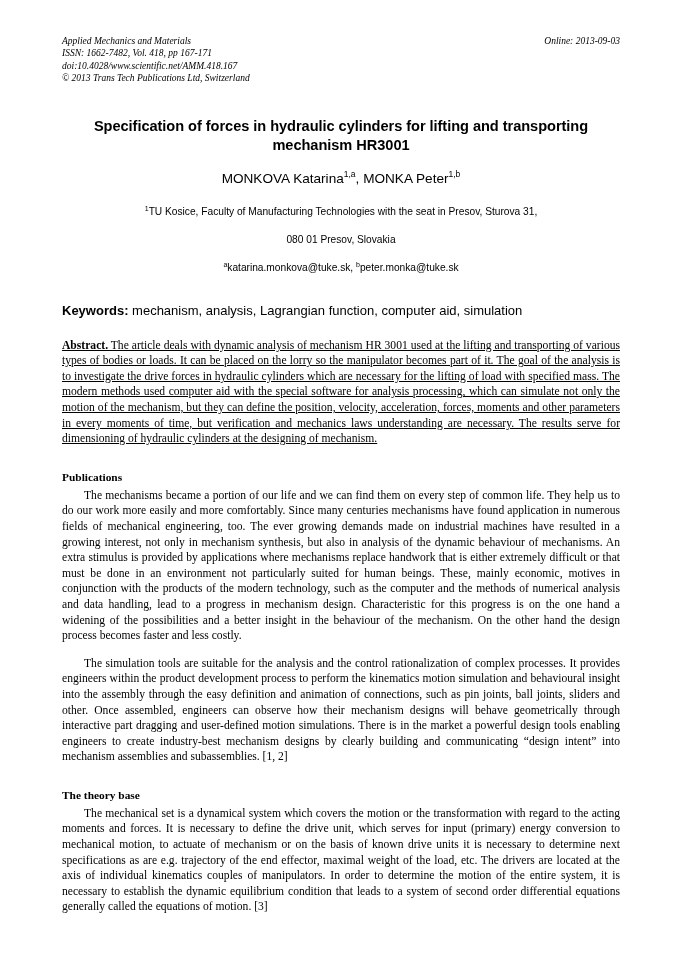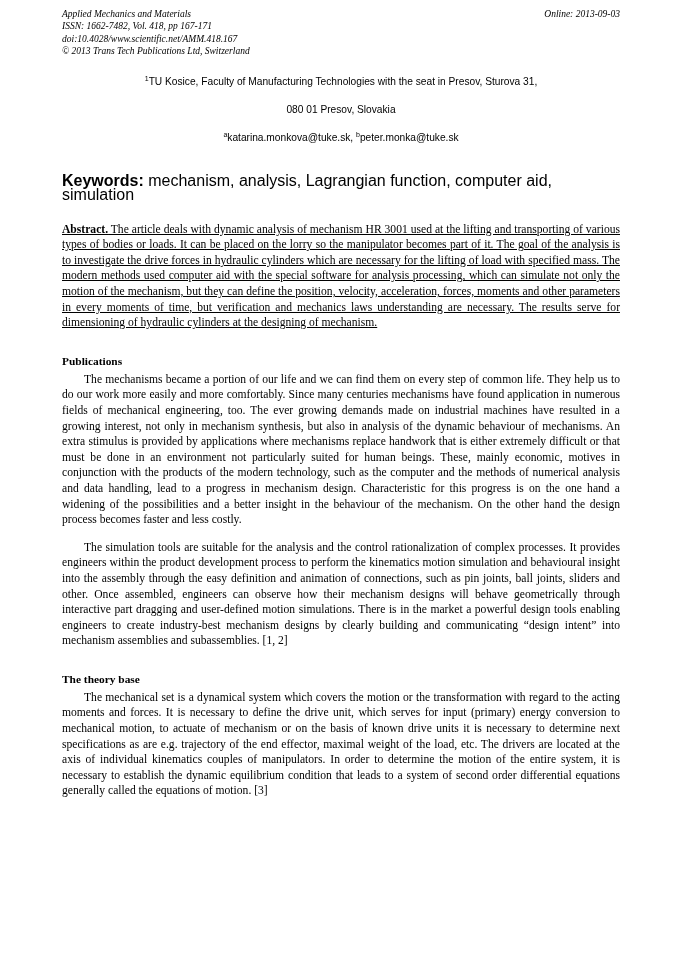--- a/index.html
+++ b/index.html
@@ -13,21 +13,21 @@
     font-family: "Liberation Serif", "DejaVu Serif", serif;
     color: #000000;
     overflow: hidden;
   }
   .page {
     position: relative;
     width: 678px;
     height: 959px;
     background: #ffffff;
     box-sizing: border-box;
-    padding: 8px 58px 0 62px;
+    padding: 35px 58px 0 62px;
   }
 
   
   .journal-header {
     display: flex;
     justify-content: space-between;
     align-items: flex-start;
     font-style: italic;
     font-size: 9.5px;
     line-height: 12.4px;
@@ -69,21 +69,21 @@
     font-size: 10.2px;
     line-height: 15px;
     text-align: center;
     margin-top: 13px;
   }
   .emails sup { font-size: 7px; vertical-align: super; line-height: 0; }
 
   
   .keywords {
     font-family: "Liberation Sans", "DejaVu Sans", sans-serif;
-    font-size: 16px;
+    font-size: 13px;
     line-height: 14px;
     margin-top: 29px;
     text-align: left;
   }
   .keywords .kw-label { font-weight: bold; }
 
   
   .abstract {
     font-size: 11.6px;
     line-height: 15.6px;
@@ -118,21 +118,25 @@
 <div class="page">
 
   <div class="journal-header">
     <div class="journal-header-left">Applied Mechanics and Materials
 ISSN: 1662-7482, Vol. 418, pp 167-171
 doi:10.4028/www.scientific.net/AMM.418.167
 © 2013 Trans Tech Publications Ltd, Switzerland</div>
     <div class="journal-header-right">Online: 2013-09-03</div>
   </div>
 
+  <div class="title">Specification of forces in hydraulic cylinders for lifting and transporting mechanism HR3001</div>
 
+  <div class="authors">
+    <span>MONKOVA Katarina</span><sup>1,a</sup><span>, </span><span>MONKA Peter</span><sup>1,b</sup>
+  </div>
 
   <div class="affiliation">
     <sup>1</sup><span>TU Kosice, Faculty of Manufacturing Technologies with the seat in Presov, Sturova 31,</span>
   </div>
   <div class="affiliation affil-line-2">080 01 Presov, Slovakia</div>
 
   <div class="emails">
     <sup>a</sup><span>katarina.monkova@tuke.sk</span><span>, </span><sup>b</sup><span>peter.monka@tuke.sk</span>
   </div>
 

